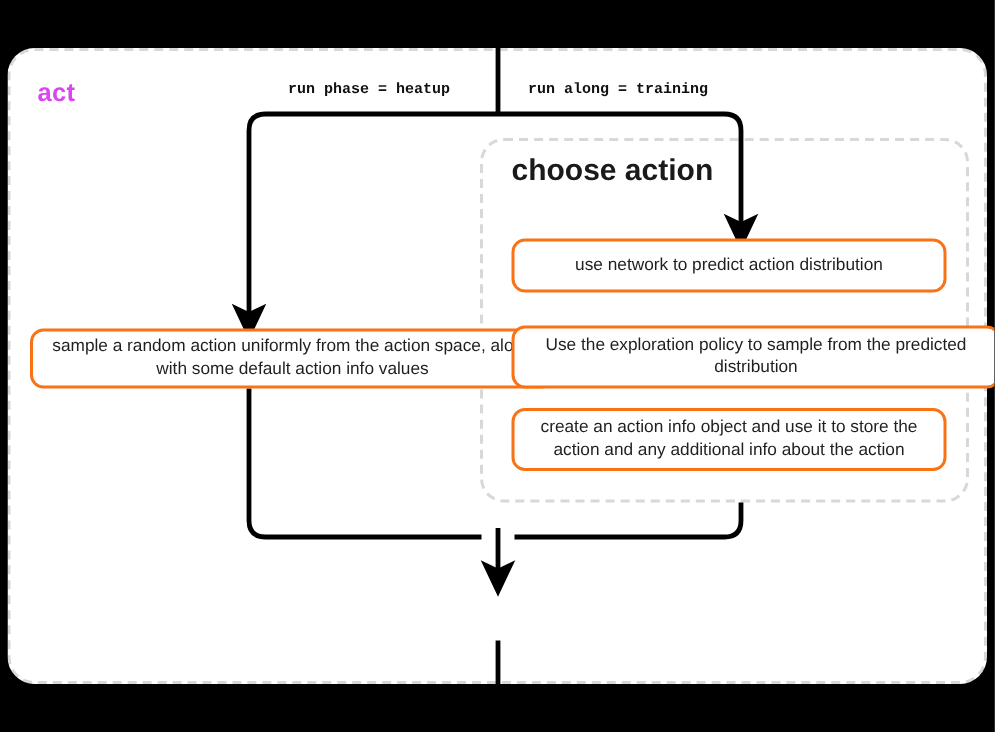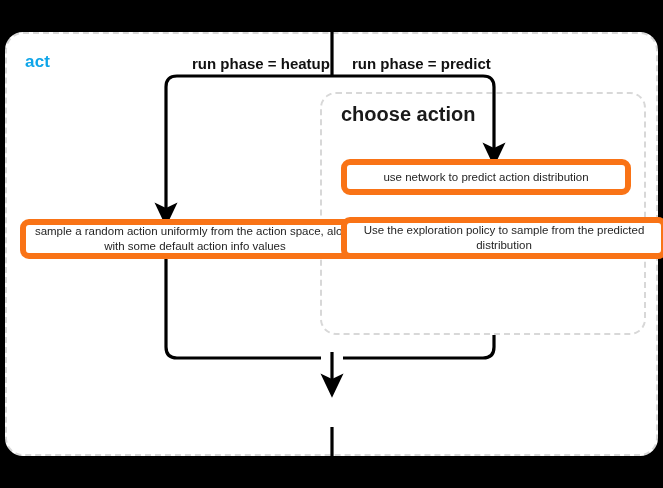--- a/index.html
+++ b/index.html
@@ -28,21 +28,21 @@
     border: 2px dashed #d8d8d8;
     border-radius: 18px;
   }
 
   #act-title {
     position: absolute;
     left: 25px;
     top: 52px;
     font-size: 17px;
     font-weight: bold;
-    color: #0ea5e9;
+    color: #d946ef;
     letter-spacing: 0.2px;
   }
 
   
   #choose-action-group {
     position: absolute;
     left: 320px;
     top: 92px;
     width: 326px;
     height: 243px;
@@ -61,45 +61,46 @@
     font-weight: bold;
     line-height: 21px;
     color: #1a1a1a;
   }
 
   
   .node {
     position: absolute;
     box-sizing: border-box;
     background: #ffffff;
-    border: 6px solid #f97316;
+    border: 2px solid #f97316;
     border-radius: 9px;
     display: flex;
     align-items: center;
     justify-content: center;
     text-align: center;
     padding: 3px 8px;
     font-size: 11.5px;
     line-height: 15px;
     color: #1f1f1f;
   }
 
   #node-sample-random { left: 20px;  top: 219px; width: 350px; height: 40px; }
   #node-use-network   { left: 341px; top: 159px; width: 290px; height: 36px; }
   #node-exploration   { left: 341px; top: 217px; width: 326px; height: 42px; }
   #node-create-info   { left: 341px; top: 272px; width: 290px; height: 42px; }
   #node-filter        { left: 188px; top: 390px; width: 290px; height: 37px; }
 
   
   .edge-label {
     position: absolute;
-    font-size: 15px;
+    font-size: 10px;
     font-weight: bold;
     color: #111111;
     white-space: nowrap;
+    font-family: Liberation Mono, monospace;
   }
   #label-heatup   { left: 192px; top: 55px; }
   #label-training { left: 352px; top: 55px; }
 
   
   #edges {
     position: absolute;
     left: 0;
     top: 0;
     width: 663px;
@@ -135,23 +136,24 @@
 
     <path d="M332,352 L332,385" fill="none" stroke="#000000" stroke-width="3.2" marker-end="url(#arrowhead)"></path>
 
     <path d="M332,427 L332,488" fill="none" stroke="#000000" stroke-width="3.2"></path>
   </svg>
 
   <div id="act-title">act</div>
   <div id="choose-action-title">choose action</div>
 
   <div class="edge-label" id="label-heatup">run phase = heatup</div>
-  <div class="edge-label" id="label-training">run phase = predict</div>
+  <div class="edge-label" id="label-training">run along = training</div>
 
   <div class="node" id="node-sample-random">sample a random action uniformly from the action space, along with some default action info values</div>
 
   <div class="node" id="node-use-network">use network to predict action distribution</div>
 
   <div class="node" id="node-exploration">Use the exploration policy to sample from the predicted distribution</div>
 
+  <div class="node" id="node-create-info">create an action info object and use it to store the action and any additional info about the action</div>
 
 
 </div>
 
 </body></html>

